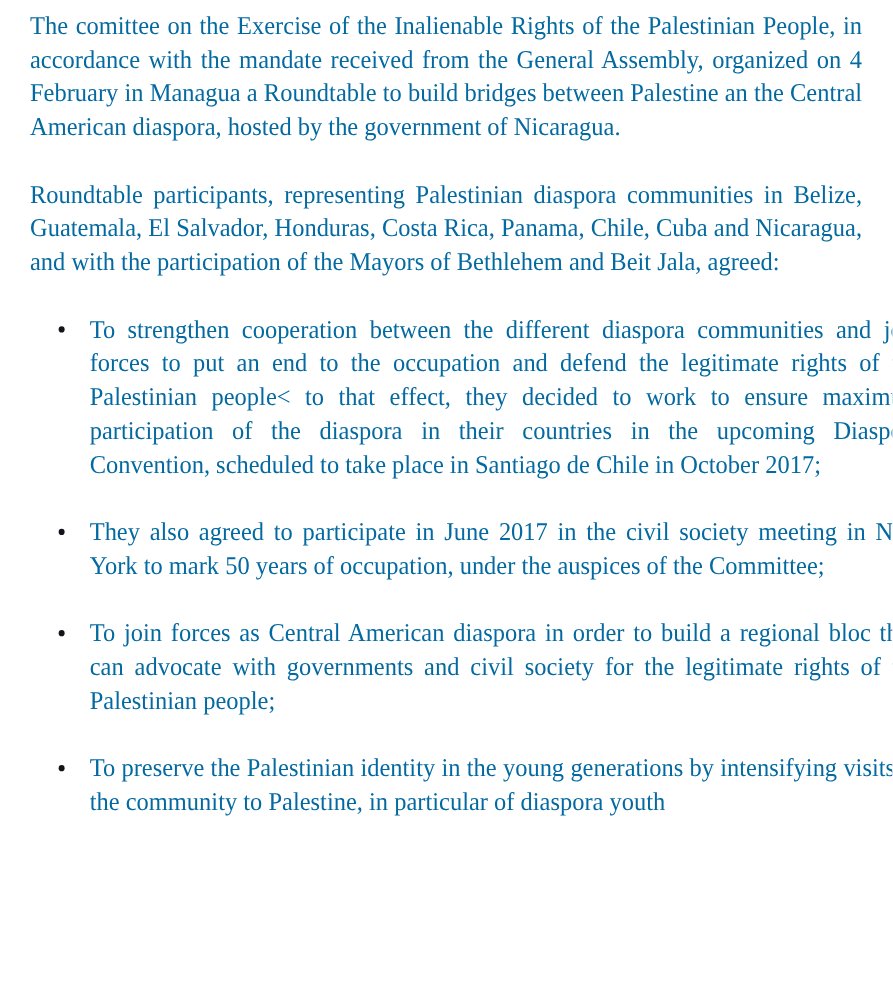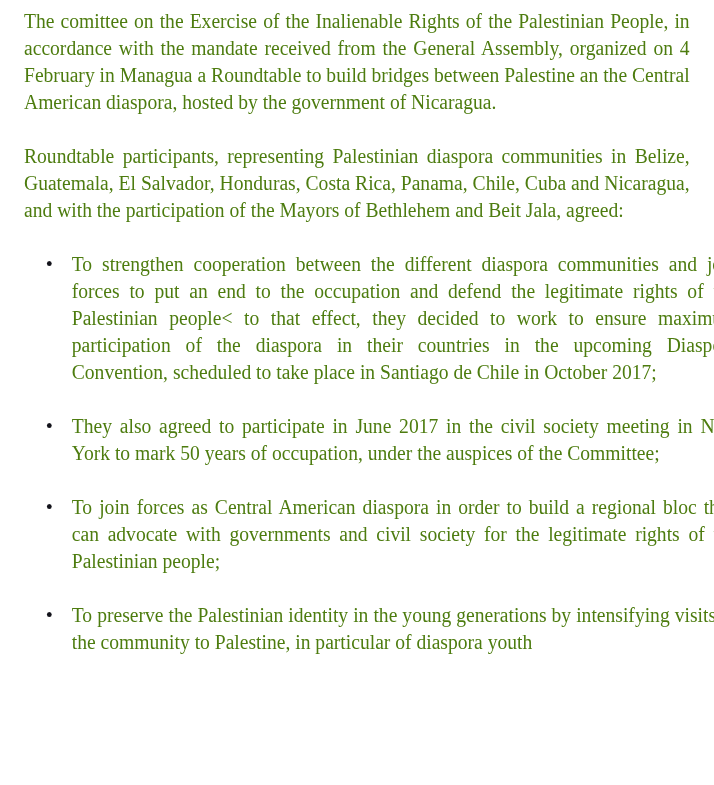--- a/index.html
+++ b/index.html
@@ -10,21 +10,21 @@
 
   .page {
     position: relative;
     width: 714px;
     height: 785px;
     background: #ffffff;
     overflow: hidden;
     box-sizing: border-box;
     padding: 8px 24px 4px 24px;
     font-family: "Liberation Serif", "DejaVu Serif", serif;
-    color: #4d7c0f;
+    color: #0369a1;
   }
 
   .doc-body {
     width: 666px;
   }
 
   
   .para {
     margin: 0 0 27px 0;
     font-size: 20.5px;

